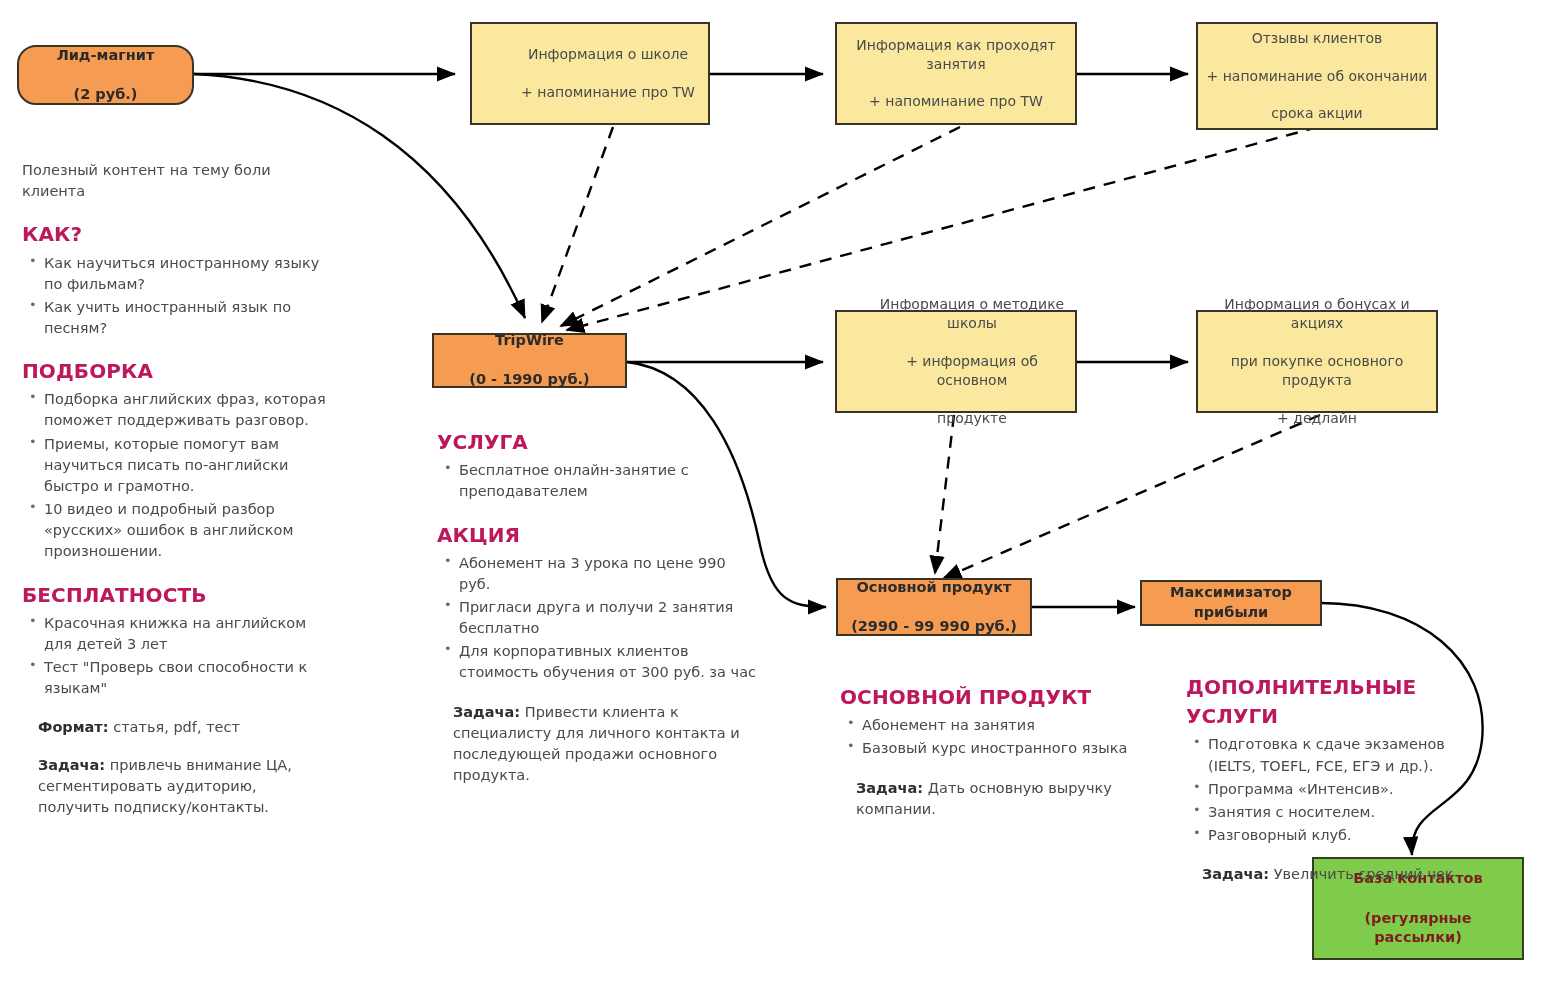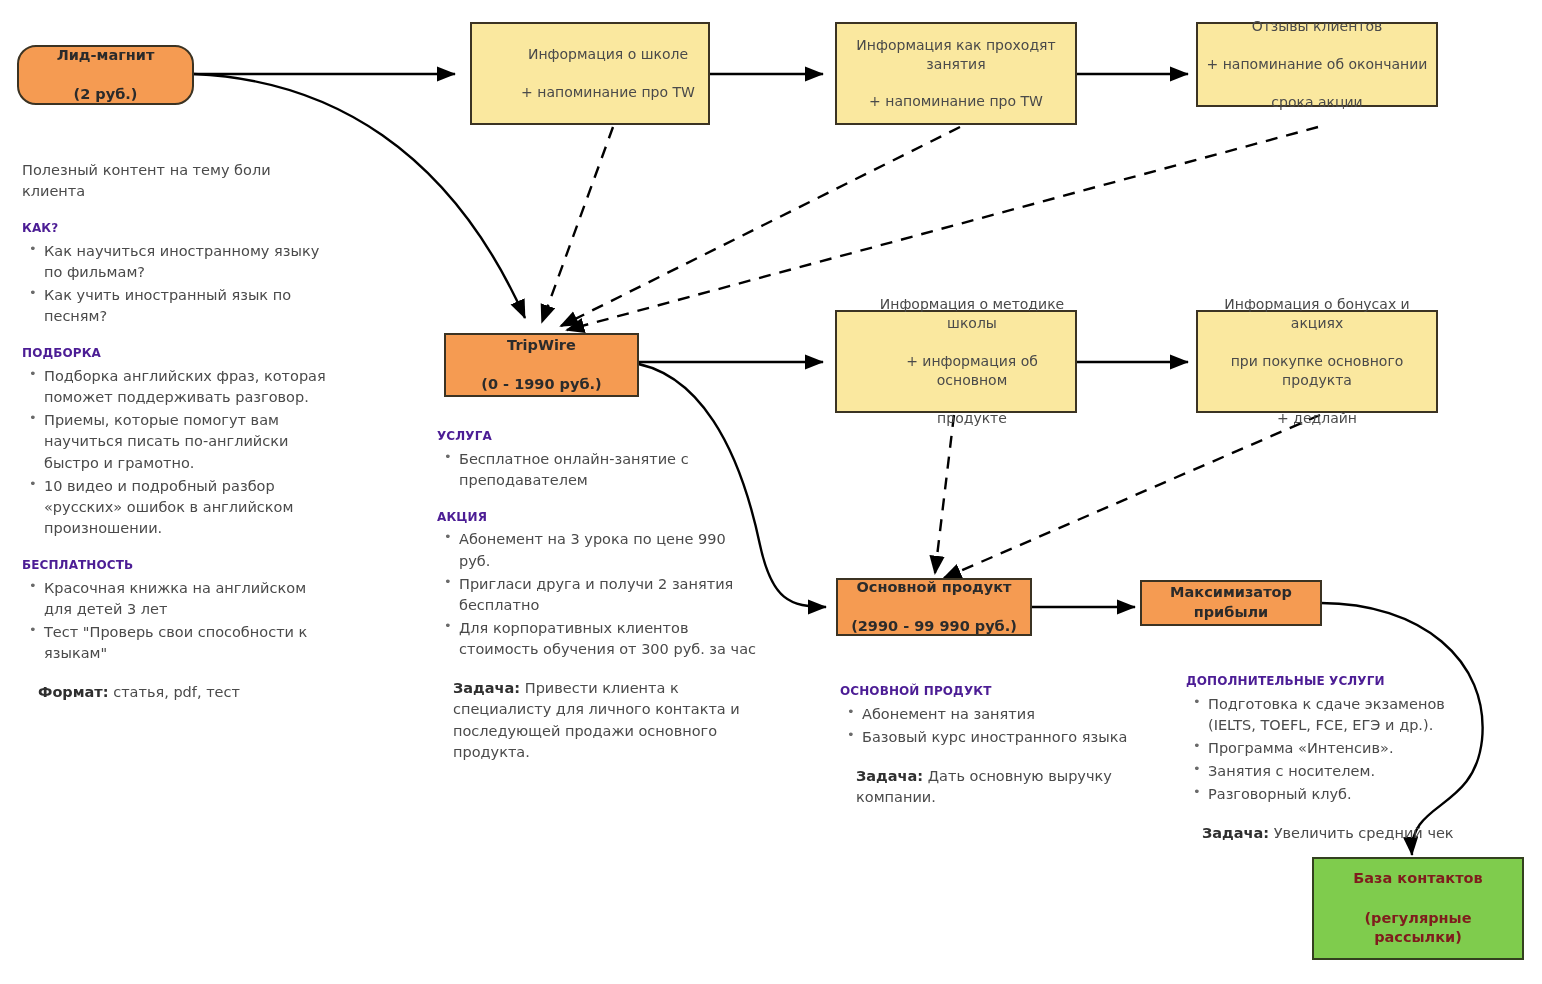--- a/index.html
+++ b/index.html
@@ -59,23 +59,23 @@
 
   .textblock {
     position: absolute;
     font-size: 14.5px;
     line-height: 1.46;
     color: #4a4a4a;
   }
   .textblock .lede { margin: 0 0 18px 0; }
   .textblock h4 {
     margin: 0 0 3px 0;
-    font-size: 12px;
+    font-size: 20px;
     font-weight: bold;
-    color: #4c1d95;
+    color: #be185d;
     letter-spacing: 0.1px;
   }
   .textblock ul {
     margin: 0 0 18px 0;
     padding-left: 20px;
     list-style: none;
   }
   .textblock ul li {
     position: relative;
     margin: 0 0 2px 0;
@@ -150,29 +150,29 @@
     </div>
   </div>
 
   <div class="node node-yellow" style="left:835px; top:22px; width:242px; height:103px;">
     <div class="inner">
       <div>Информация как проходят занятия</div>
       <div>+ напоминание про TW</div>
     </div>
   </div>
 
-  <div class="node node-yellow" style="left:1196px; top:22px; width:242px; height:85px;">
+  <div class="node node-yellow" style="left:1196px; top:22px; width:242px; height:108px;">
     <div class="inner">
       <div>Отзывы клиентов</div>
       <div>+ напоминание об окончании</div>
       <div>срока акции</div>
     </div>
   </div>
 
-  <div class="node node-orange" style="left:444px; top:333px; width:195px; height:64px;">
+  <div class="node node-orange" style="left:432px; top:333px; width:195px; height:55px;">
     <div class="inner">
       <div>TripWire</div>
       <div>(0 - 1990 руб.)</div>
     </div>
   </div>
 
   <div class="node node-yellow" style="left:835px; top:310px; width:242px; height:103px;padding-left:32px;">
     <div class="inner">
       <div>Информация о методике школы</div>
       <div>+ информация об основном</div>
@@ -224,20 +224,21 @@
       <li>10 видео и подробный разбор «русских» ошибок в английском произношении.</li>
     </ul>
 
     <h4>БЕСПЛАТНОСТЬ</h4>
     <ul>
       <li>Красочная книжка на английском для детей 3 лет</li>
       <li>Тест "Проверь свои способности к языкам"</li>
     </ul>
 
     <p class="kv"><b>Формат:</b><span> статья, pdf, тест</span></p>
+    <p class="kv"><b>Задача:</b><span> привлечь внимание ЦА, сегментировать аудиторию, получить подписку/контакты.</span></p>
   </div>
 
   <div class="textblock" style="left:437px; top:428px; width:320px;">
     <h4>УСЛУГА</h4>
     <ul>
       <li>Бесплатное онлайн-занятие с преподавателем</li>
     </ul>
 
     <h4>АКЦИЯ</h4>
     <ul>

